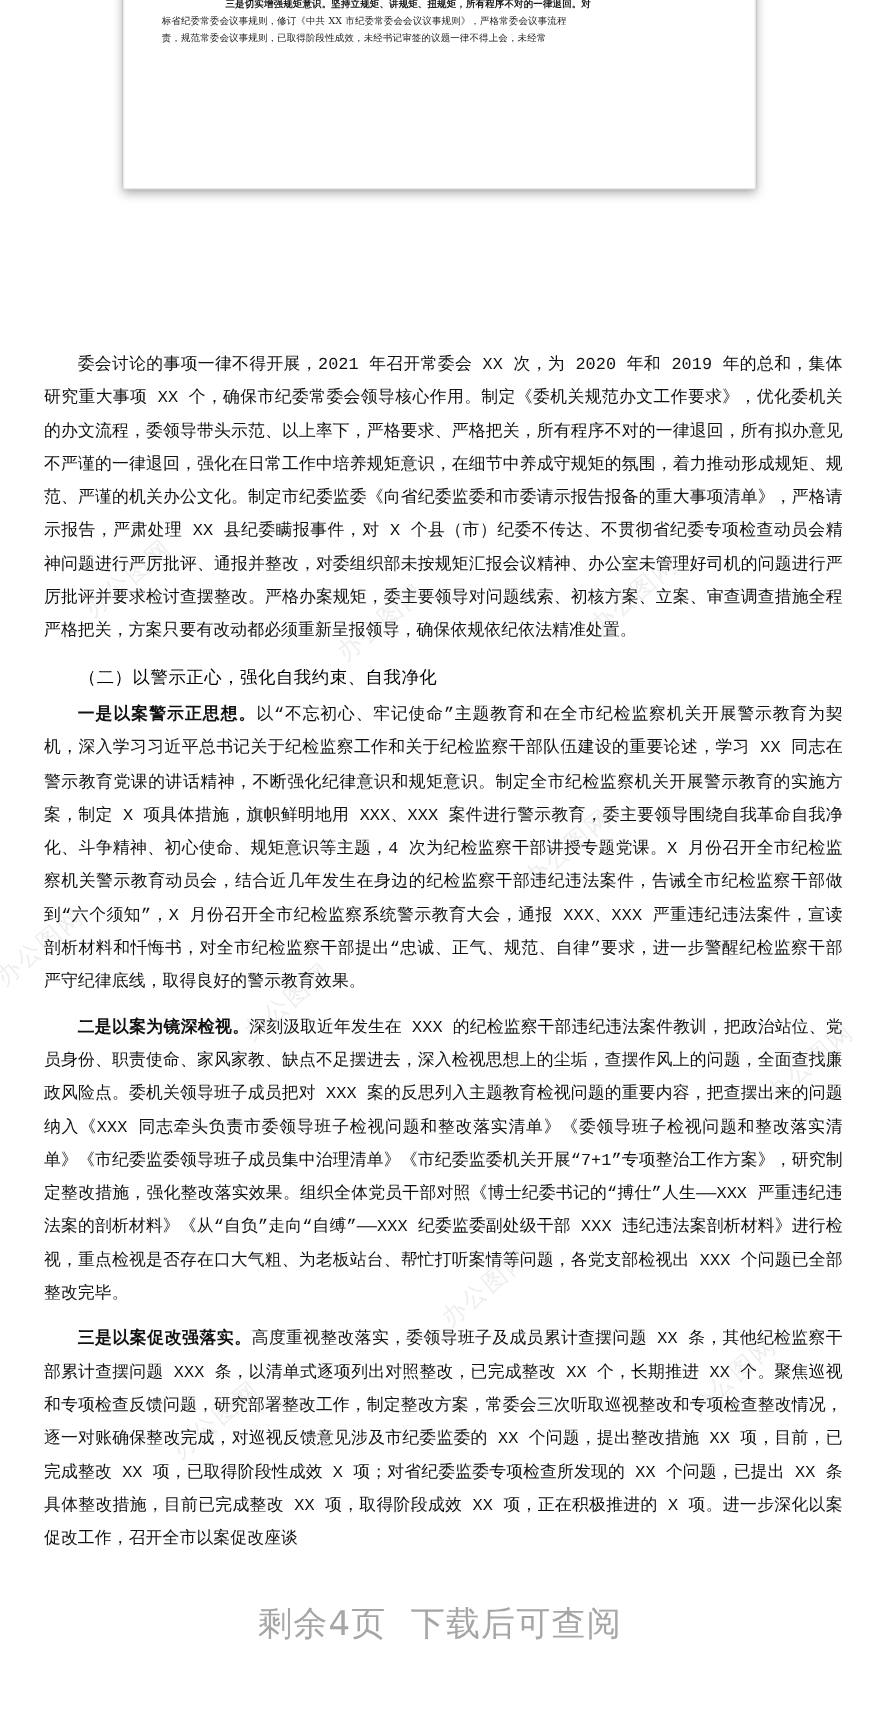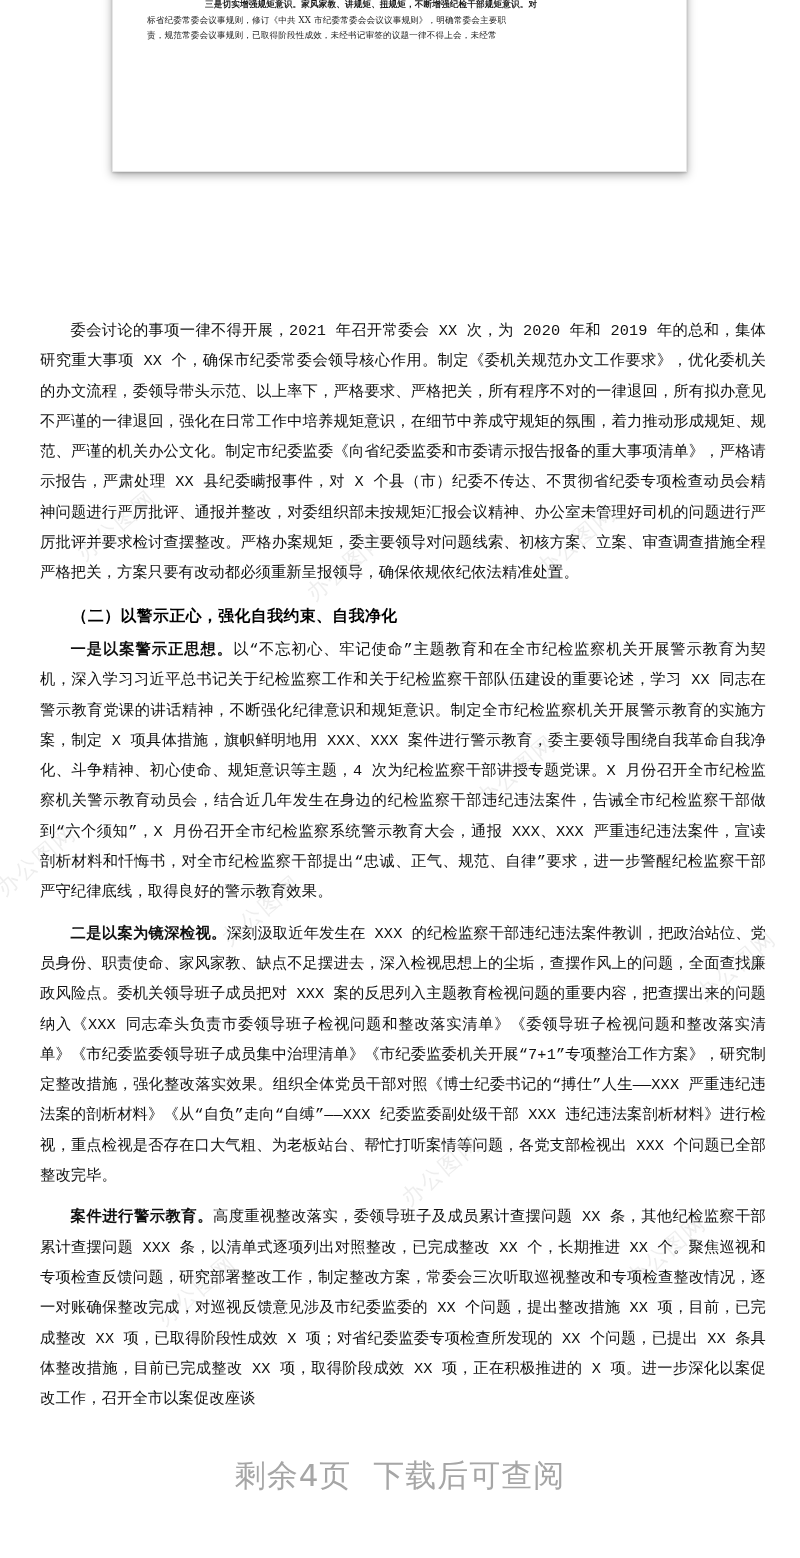--- a/index.html
+++ b/index.html
@@ -66,21 +66,21 @@
   }
   .para.indent { text-indent: 2em; }
   .para + .para { margin-top: 11px; }
   .lead {
     font-weight: bold;
     letter-spacing: 0.3px;
   }
   .heading {
     font-size: 15.8px;
     line-height: 30.3px;
-    font-weight: bold;
+    font-weight: normal;
     text-indent: 2em;
     letter-spacing: 0.5px;
     margin: 12px 0 4px 0;
     color: #000000;
   }
 
   
   .wm {
     position: absolute;
     font-family: "DejaVu Sans", "Liberation Sans", sans-serif;
@@ -106,22 +106,22 @@
     color: #a6a6a6;
     letter-spacing: 1px;
   }
   #footer-note .gap { display: inline-block; width: 22px; }
 </style>
 </head>
 <body>
 
 <div id="preview-card">
   <div class="pv-inner">
-    <div class="pv-line first"><span class="pv-b">三是切实增强规矩意识。家风家教、讲规矩、扭规矩，不断增强纪检干部规矩意识。对</span></div>
-    <div class="pv-line">标省纪委常委会议事规则，修订《中共 XX 市纪委常委会会议议事规则》，明确常委会主要职</div>
+    <div class="pv-line first"><span class="pv-b">三是切实增强规矩意识。坚持立规矩、讲规矩、扭规矩，所有程序不对的一律退回。对</span></div>
+    <div class="pv-line">标省纪委常委会议事规则，修订《中共 XX 市纪委常委会会议议事规则》，严格常委会议事流程</div>
     <div class="pv-line">责，规范常委会议事规则，已取得阶段性成效，未经书记审签的议题一律不得上会，未经常</div>
   </div>
 </div>
 
 <div class="wm" style="left:70px;  top:545px;">办公图网</div>
 <div class="wm" style="left:300px; top:585px;">办公图网</div>
 <div class="wm" style="left:530px; top:560px;">办公图网</div>
 <div class="wm" style="left:690px; top:985px;">办公图网</div>
 <div class="wm" style="left:470px; top:790px;">办公图网</div>
 <div class="wm" style="left:215px; top:930px;">办公图网</div>
@@ -134,19 +134,19 @@
 
   <p class="para indent"><span>委会讨论的事项一律不得开展，2021 年召开常委会 XX 次，为 2020 年和 2019 年的总和，集体研究重大事项 XX 个，确保市纪委常委会领导核心作用。制定《委机关规范办文工作要求》，优化委机关的办文流程，委领导带头示范、以上率下，严格要求、严格把关，所有程序不对的一律退回，所有拟办意见不严谨的一律退回，强化在日常工作中培养规矩意识，在细节中养成守规矩的氛围，着力推动形成规矩、规范、严谨的机关办公文化。制定市纪委监委《向省纪委监委和市委请示报告报备的重大事项清单》，严格请示报告，严肃处理 XX 县纪委瞒报事件，对 X 个县（市）纪委不传达、不贯彻省纪委专项检查动员会精神问题进行严厉批评、通报并整改，对委组织部未按规矩汇报会议精神、办公室未管理好司机的问题进行严厉批评并要求检讨查摆整改。严格办案规矩，委主要领导对问题线索、初核方案、立案、审查调查措施全程严格把关，方案只要有改动都必须重新呈报领导，确保依规依纪依法精准处置。</span></p>
 
   <div class="heading">（二）以警示正心，强化自我约束、自我净化</div>
 
 
   <p class="para indent"><span class="lead">一是以案警示正思想。</span><span>以“不忘初心、牢记使命”主题教育和在全市纪检监察机关开展警示教育为契机，深入学习习近平总书记关于纪检监察工作和关于纪检监察干部队伍建设的重要论述，学习 XX 同志在警示教育党课的讲话精神，不断强化纪律意识和规矩意识。制定全市纪检监察机关开展警示教育的实施方案，制定 X 项具体措施，旗帜鲜明地用 XXX、XXX 案件进行警示教育，委主要领导围绕自我革命自我净化、斗争精神、初心使命、规矩意识等主题，4 次为纪检监察干部讲授专题党课。X 月份召开全市纪检监察机关警示教育动员会，结合近几年发生在身边的纪检监察干部违纪违法案件，告诫全市纪检监察干部做到“六个须知”，X 月份召开全市纪检监察系统警示教育大会，通报 XXX、XXX 严重违纪违法案件，宣读剖析材料和忏悔书，对全市纪检监察干部提出“忠诚、正气、规范、自律”要求，进一步警醒纪检监察干部严守纪律底线，取得良好的警示教育效果。</span></p>
 
   <p class="para indent"><span class="lead">二是以案为镜深检视。</span><span>深刻汲取近年发生在 XXX 的纪检监察干部违纪违法案件教训，把政治站位、党员身份、职责使命、家风家教、缺点不足摆进去，深入检视思想上的尘垢，查摆作风上的问题，全面查找廉政风险点。委机关领导班子成员把对 XXX 案的反思列入主题教育检视问题的重要内容，把查摆出来的问题纳入《XXX 同志牵头负责市委领导班子检视问题和整改落实清单》《委领导班子检视问题和整改落实清单》《市纪委监委领导班子成员集中治理清单》《市纪委监委机关开展“7+1”专项整治工作方案》，研究制定整改措施，强化整改落实效果。组织全体党员干部对照《博士纪委书记的“搏仕”人生——XXX 严重违纪违法案的剖析材料》《从“自负”走向“自缚”——XXX 纪委监委副处级干部 XXX 违纪违法案剖析材料》进行检视，重点检视是否存在口大气粗、为老板站台、帮忙打听案情等问题，各党支部检视出 XXX 个问题已全部整改完毕。</span></p>
 
-  <p class="para indent"><span class="lead">案件进行警示教育。</span><span>高度重视整改落实，委领导班子及成员累计查摆问题 XX 条，其他纪检监察干部累计查摆问题 XXX 条，以清单式逐项列出对照整改，已完成整改 XX 个，长期推进 XX 个。聚焦巡视和专项检查反馈问题，研究部署整改工作，制定整改方案，常委会三次听取巡视整改和专项检查整改情况，逐一对账确保整改完成，对巡视反馈意见涉及市纪委监委的 XX 个问题，提出整改措施 XX 项，目前，已完成整改 XX 项，已取得阶段性成效 X 项；对省纪委监委专项检查所发现的 XX 个问题，已提出 XX 条具体整改措施，目前已完成整改 XX 项，取得阶段成效 XX 项，正在积极推进的 X 项。进一步深化以案促改工作，召开全市以案促改座谈</span></p>
+  <p class="para indent"><span class="lead">三是以案促改强落实。</span><span>高度重视整改落实，委领导班子及成员累计查摆问题 XX 条，其他纪检监察干部累计查摆问题 XXX 条，以清单式逐项列出对照整改，已完成整改 XX 个，长期推进 XX 个。聚焦巡视和专项检查反馈问题，研究部署整改工作，制定整改方案，常委会三次听取巡视整改和专项检查整改情况，逐一对账确保整改完成，对巡视反馈意见涉及市纪委监委的 XX 个问题，提出整改措施 XX 项，目前，已完成整改 XX 项，已取得阶段性成效 X 项；对省纪委监委专项检查所发现的 XX 个问题，已提出 XX 条具体整改措施，目前已完成整改 XX 项，取得阶段成效 XX 项，正在积极推进的 X 项。进一步深化以案促改工作，召开全市以案促改座谈</span></p>
 
 </div>
 
 <div id="footer-note">
   <span>剩余4页</span><span class="gap"></span><span>下载后可查阅</span>
 </div>
 
 </body></html>

